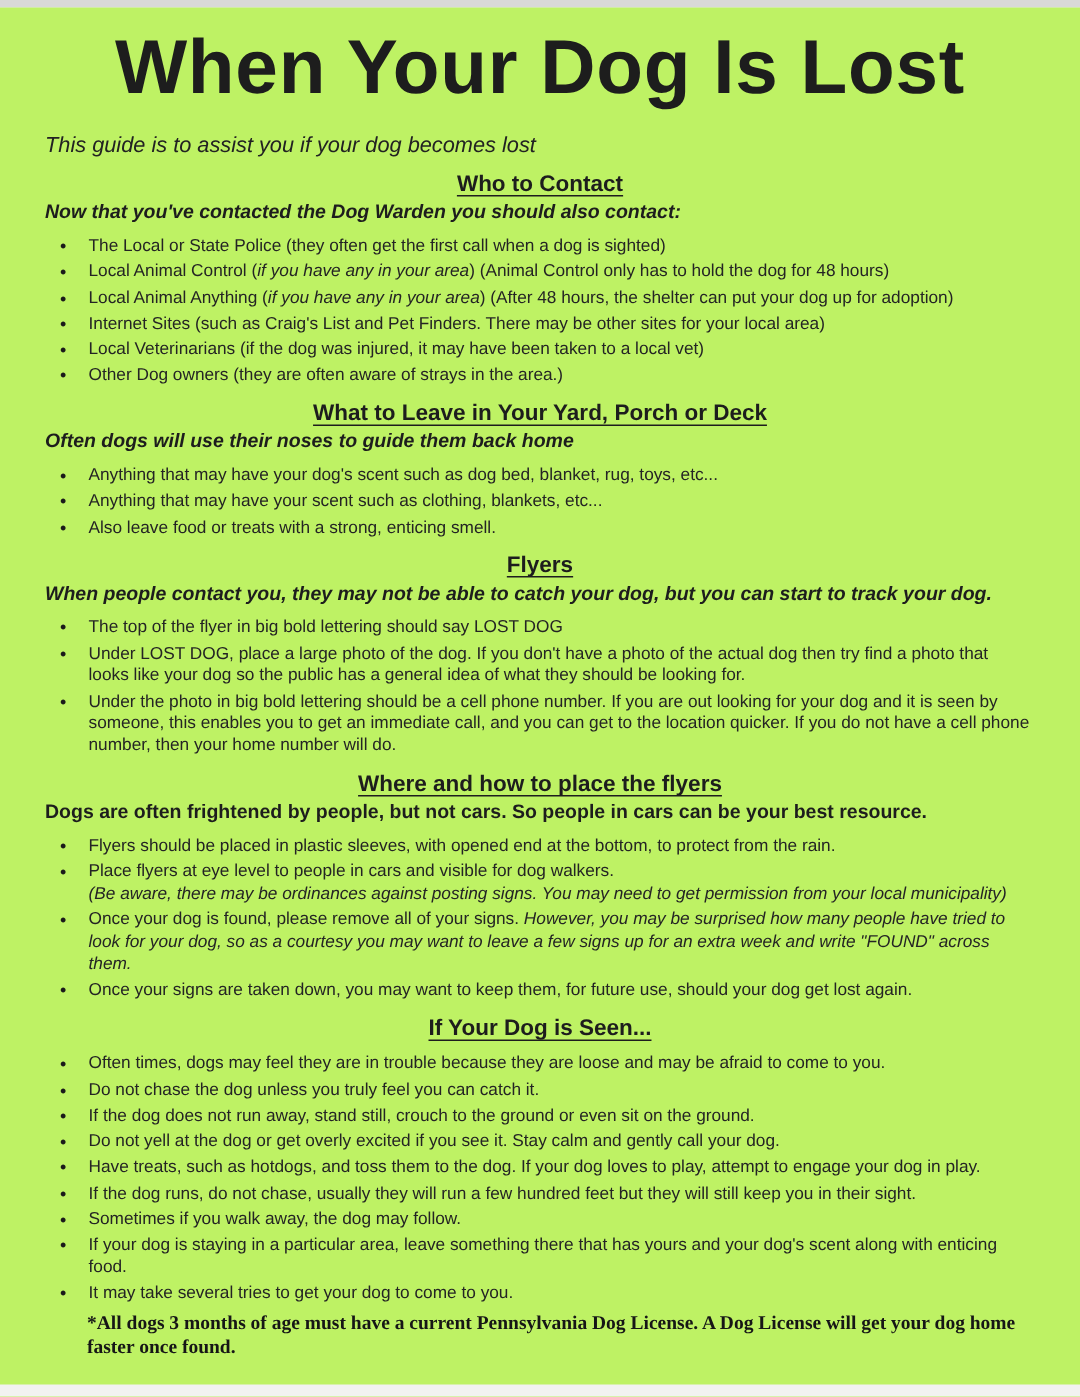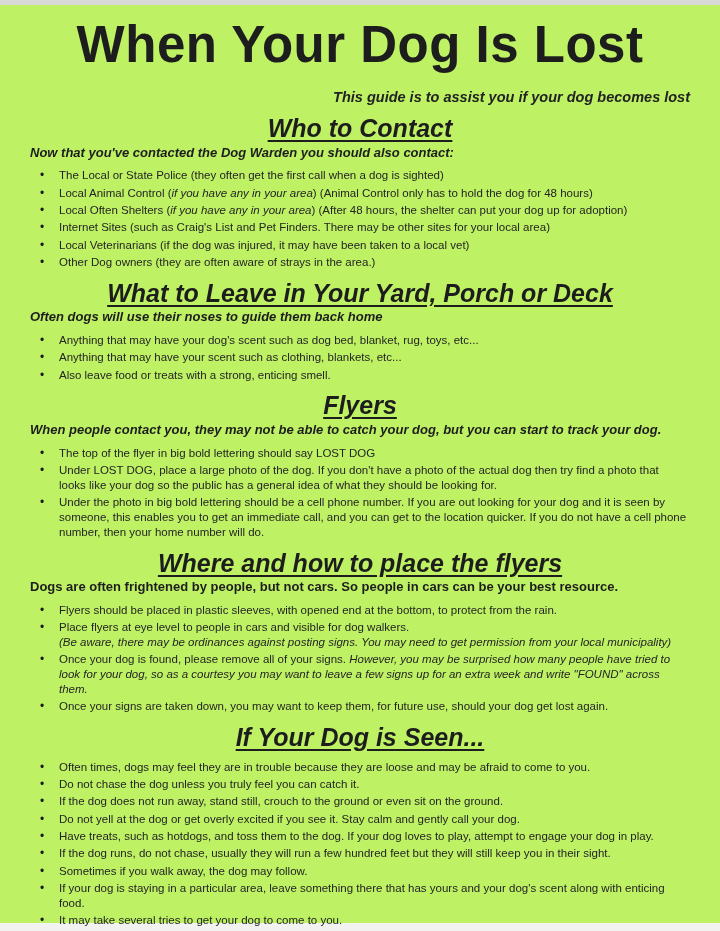--- a/index.html
+++ b/index.html
@@ -23,36 +23,34 @@
   }
   h1.doc-title {
     text-align: center;
     font-size: 51px;
     font-weight: bold;
     margin: 4px 0 6px 0;
     letter-spacing: 0.5px;
     line-height: 1.1;
   }
   .doc-subtitle {
-    text-align: right;
+    text-align: left;
     font-style: italic;
     font-size: 14.5px;
     margin: 16px 0 2px 0;
     color: #222;
-    font-weight: bold;
   }
   h2.section-heading {
     text-align: center;
-    font-size: 25px;
+    font-size: 15px;
     font-weight: bold;
     text-decoration: underline;
     text-underline-offset: 3px;
     margin: 9px 0 2px 0;
     line-height: 1.15;
-    font-style: italic;
   }
   p.section-subheading {
     text-align: left;
     font-size: 13px;
     margin: 2px 0 4px 0;
     line-height: 1.2;
   }
   p.section-subheading.bold-italic { font-weight: bold; font-style: italic; }
   p.section-subheading.bold { font-weight: bold; }
   ul.bullets {
@@ -97,21 +95,21 @@
   <h1 class="doc-title">When Your Dog Is Lost</h1>
   <p class="doc-subtitle">This guide is to assist you if your dog becomes lost</p>
 
   <main id="sections">
       <section>
         <h2 class="section-heading">Who to Contact</h2>
         <p class="section-subheading bold-italic">Now that you've contacted the Dog Warden you should also contact:</p>
         <ul class="bullets">
           <li><span class="b">The Local or State Police</span><span> (they often get the first call when a dog is sighted)</span></li>
           <li><span class="b">Local Animal Control</span><span> (</span><span class="i">if you have any in your area</span><span>) (Animal Control only has to hold the dog for 48 hours)</span></li>
-          <li><span class="b">Local Often Shelters</span><span> (</span><span class="i">if you have any in your area</span><span>) (After 48 hours, the shelter can put your dog up for adoption)</span></li>
+          <li><span class="b">Local Animal Anything</span><span> (</span><span class="i">if you have any in your area</span><span>) (After 48 hours, the shelter can put your dog up for adoption)</span></li>
           <li><span class="b">Internet Sites</span><span> (such as Craig's List and Pet Finders. There may be other sites for your local area)</span></li>
           <li><span class="b">Local Veterinarians</span><span> (if the dog was injured, it may have been taken to a local vet)</span></li>
           <li><span class="b">Other Dog owners</span><span> (they are often aware of strays in the area.)</span></li>
         </ul>
       </section>
       <section>
         <h2 class="section-heading">What to Leave in Your Yard, Porch or Deck</h2>
         <p class="section-subheading bold-italic">Often dogs will use their noses to guide them back home</p>
         <ul class="bullets">
           <li><span>Anything that may have your dog's scent such as dog bed, blanket, rug, toys, etc...</span></li>

